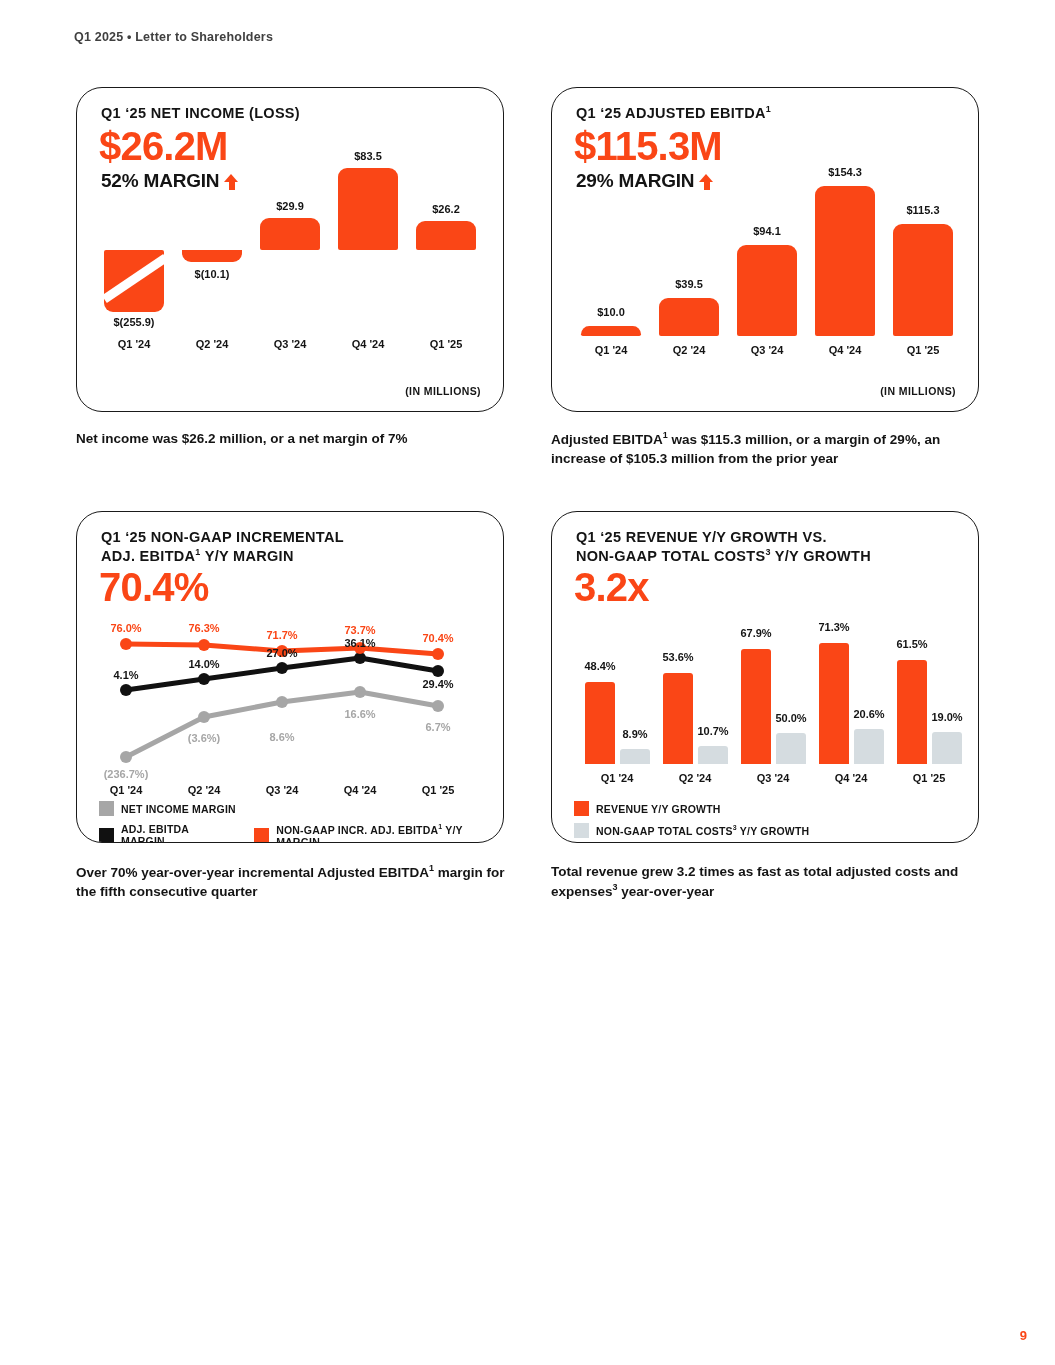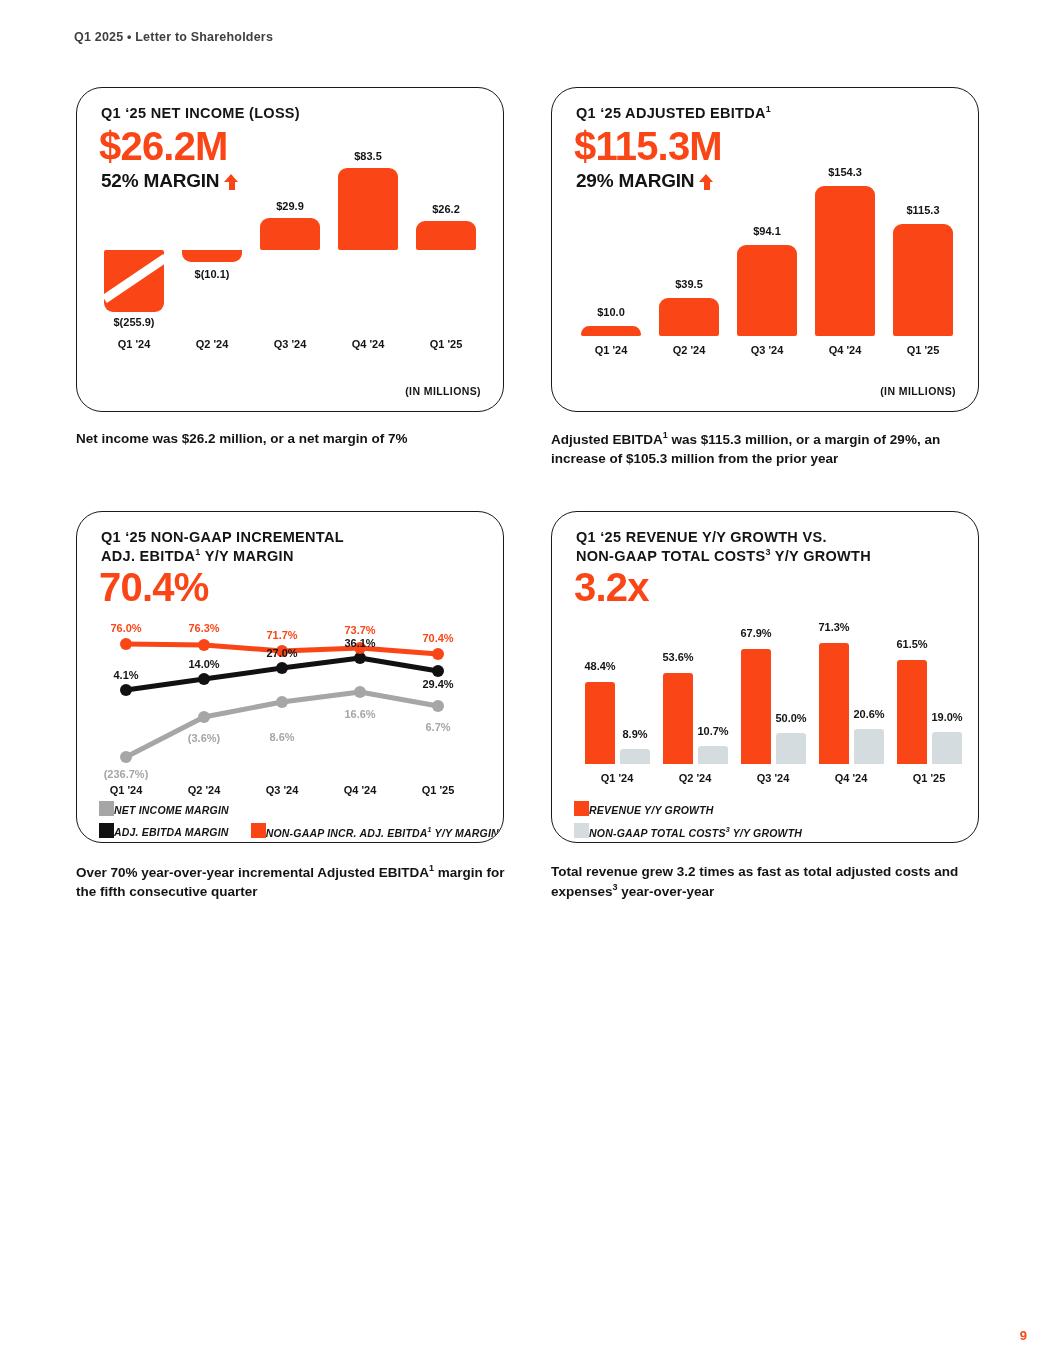--- a/index.html
+++ b/index.html
@@ -97,21 +97,21 @@
     width: 70px;
   }
 
   .pt-label { position: absolute; font-size: 11px; font-weight: bold; white-space: nowrap; text-align: center; width: 60px; }
   .pt-label.orange { color: #FA4616; }
   .pt-label.black  { color: #141414; }
   .pt-label.gray   { color: #a6a6a6; }
 
   .legend { position: absolute; font-size: 10.5px; font-weight: bold; letter-spacing: .2px; color: #141414; }
   .legend-row { display: flex; align-items: center; gap: 8px; margin-bottom: 7px; }
-  .legend-item { display: flex; align-items: flex-end; gap: 0; font-style: italic; }
+  .legend-item { display: flex; align-items: center; gap: 7px; }
   .swatch { width: 15px; height: 15px; display: inline-block; flex: none; }
   .sw-gray   { background: #a6a6a6; }
   .sw-black  { background: #111111; }
   .sw-orange { background: #FA4616; }
   .sw-ltgray { background: #d5dce0; }
   .legend sup { font-size: 7px; vertical-align: super; }
 
   .caption {
     position: absolute; font-size: 13.5px; font-weight: bold;
     line-height: 1.42; color: #141414;

